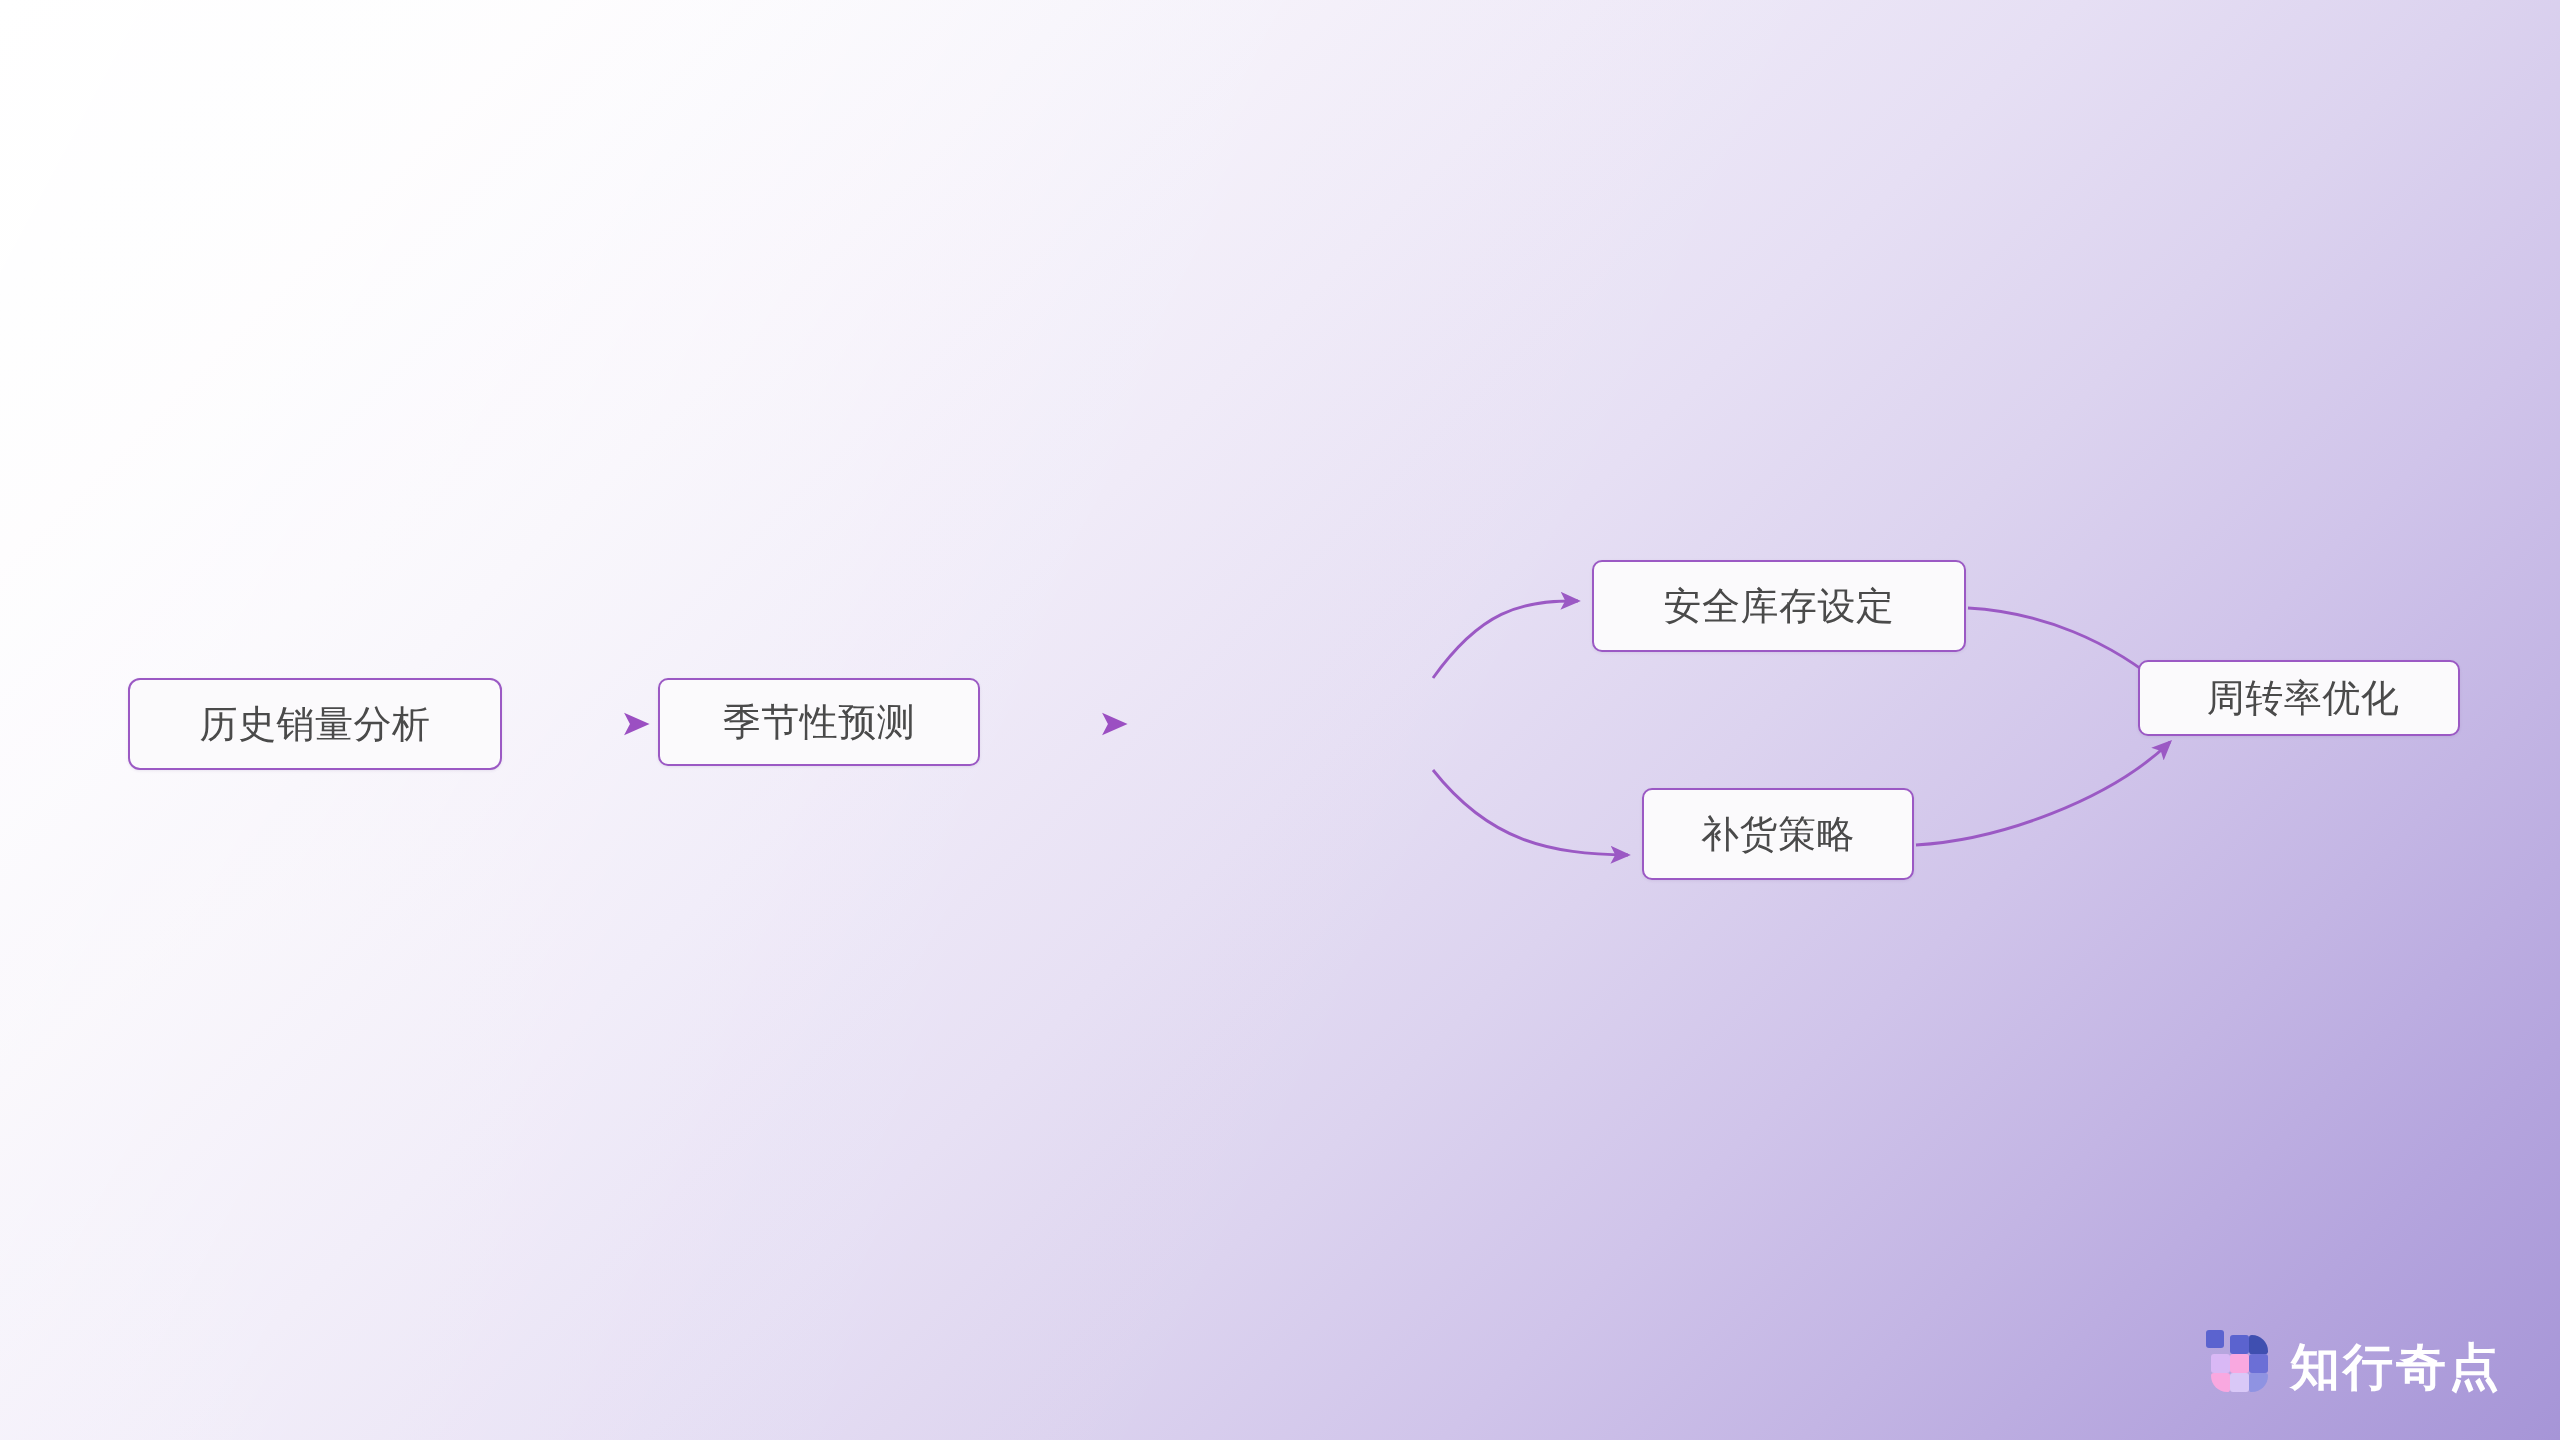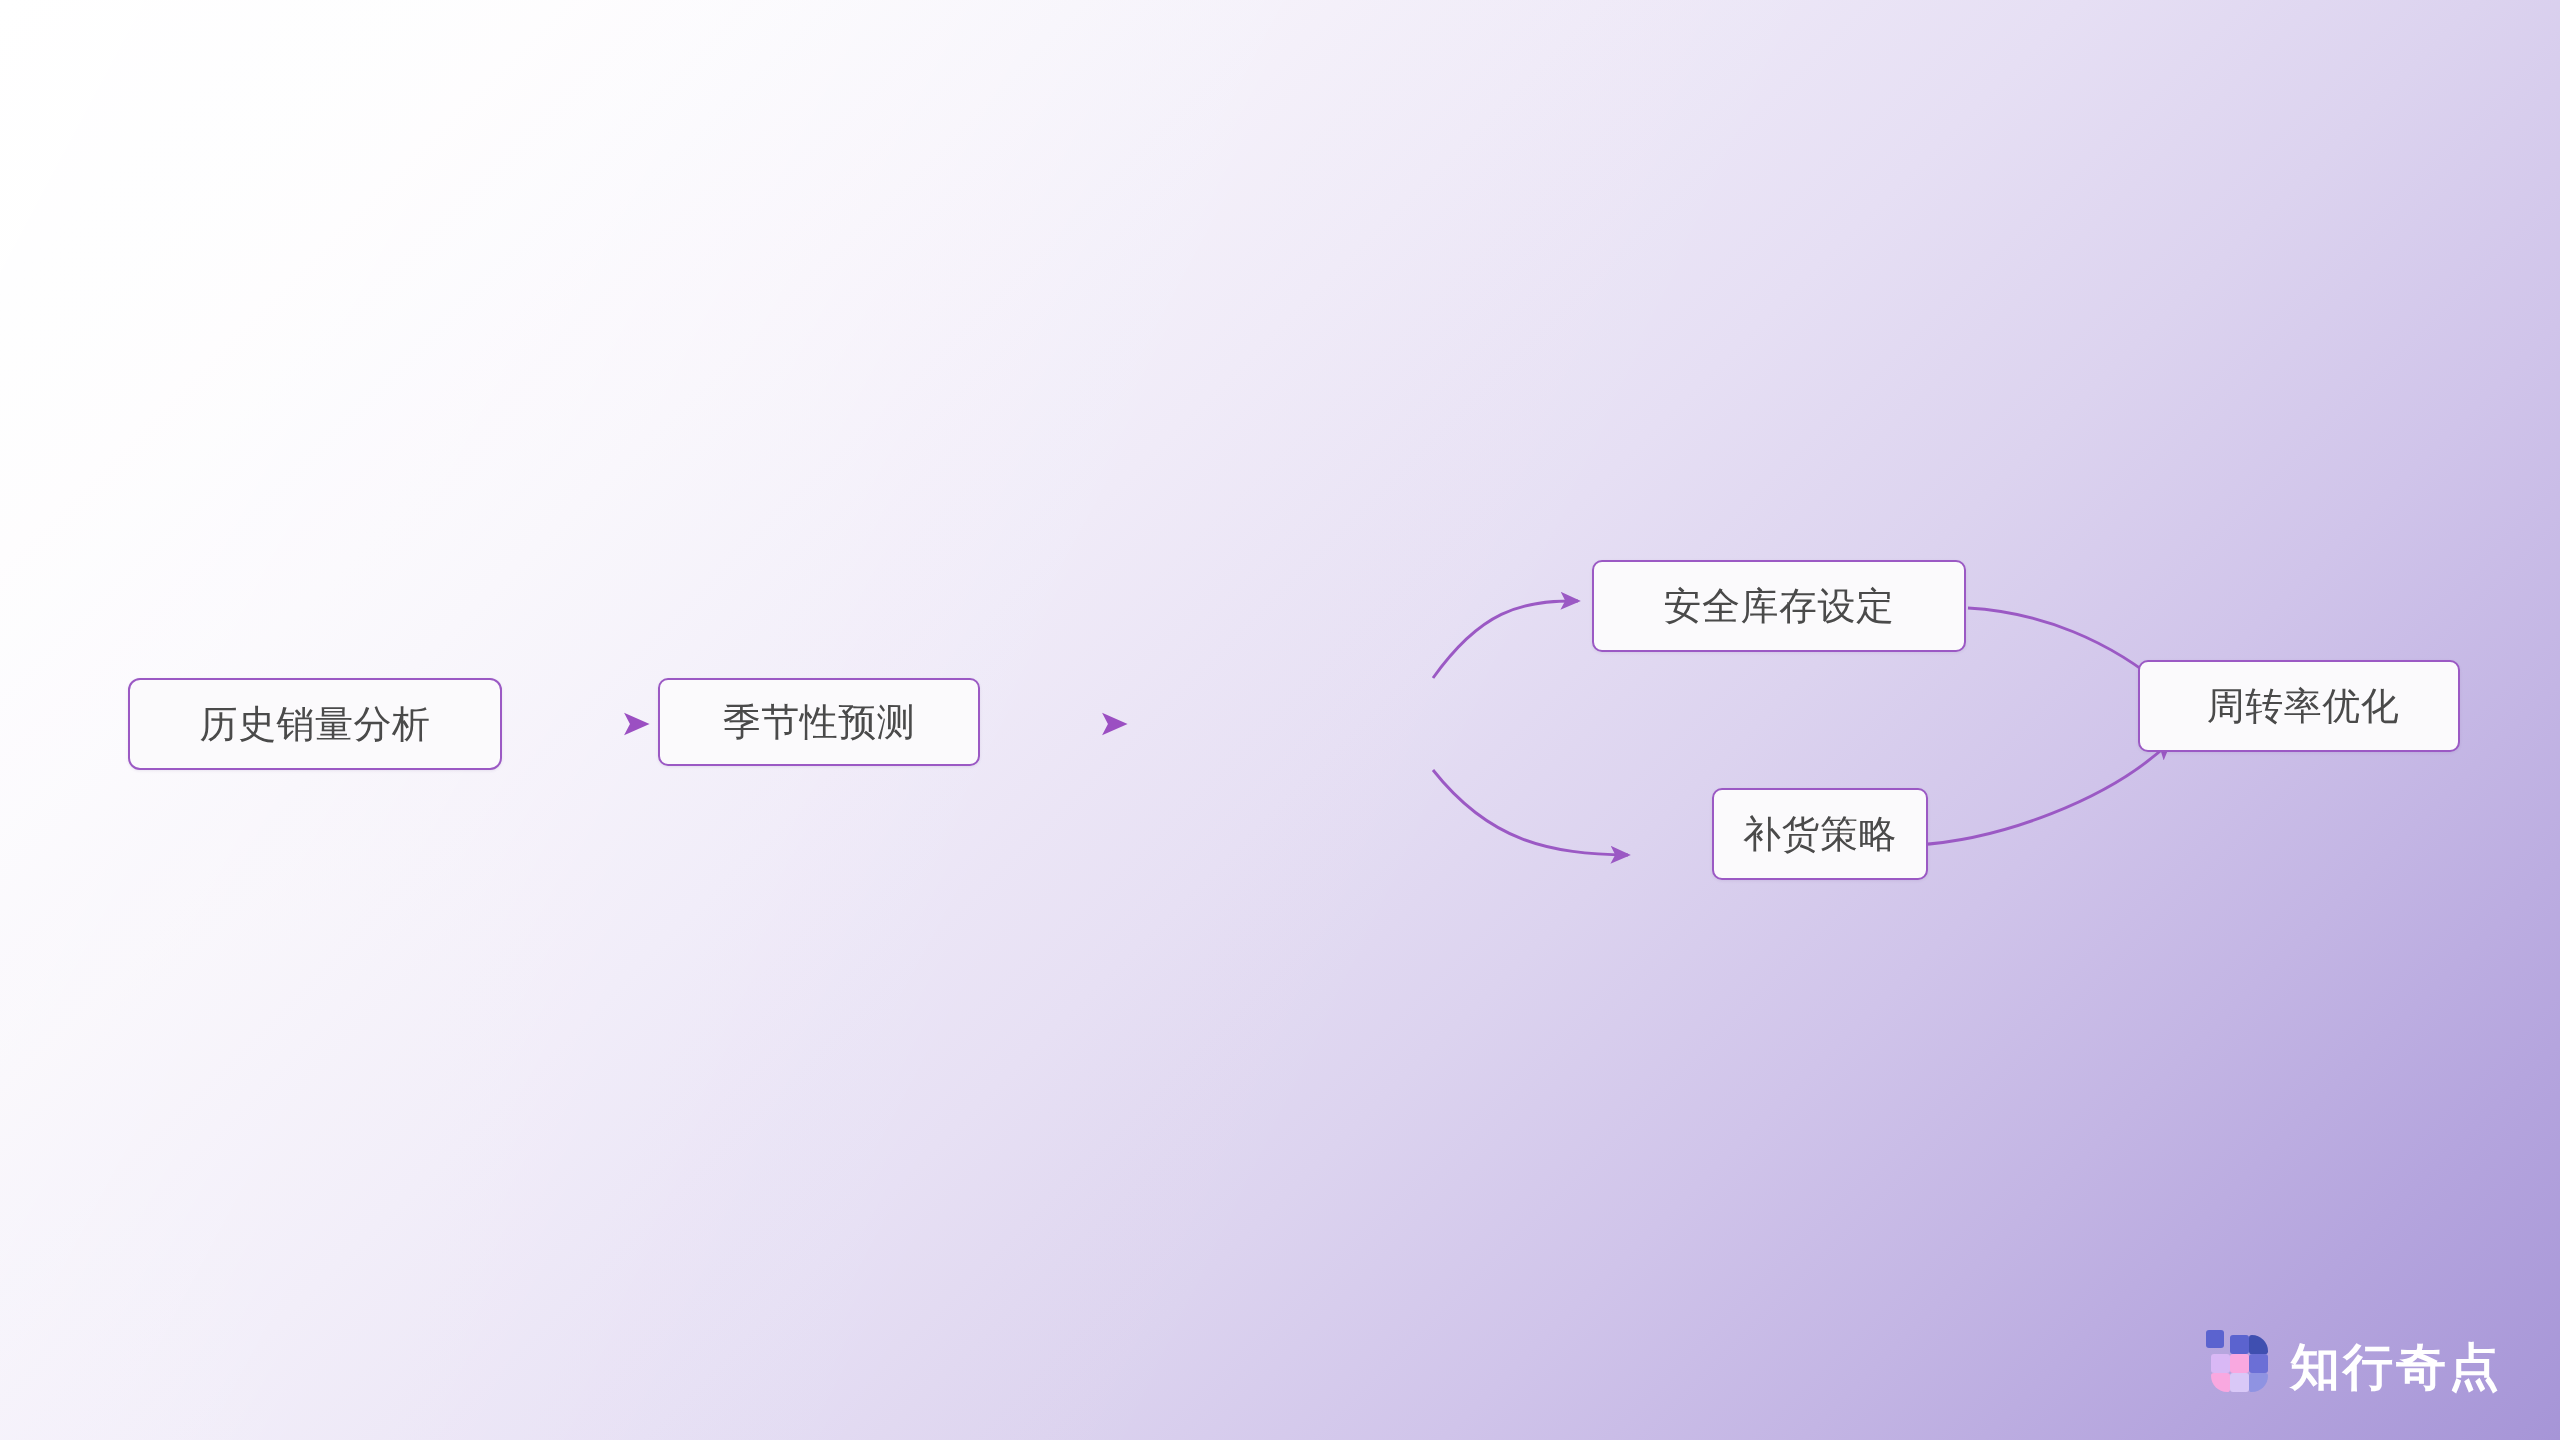--- a/index.html
+++ b/index.html
@@ -144,25 +144,25 @@
 
   <div class="node" style="left:658px; top:678px; width:322px; height:88px;">
     <span class="node-label">季节性预测</span>
   </div>
 
 
   <div class="node" style="left:1592px; top:560px; width:374px; height:92px;">
     <span class="node-label">安全库存设定</span>
   </div>
 
-  <div class="node" style="left:1712px; top:788px; width:216px; height:92px;text-align:center;">
+  <div class="node" style="left:1642px; top:788px; width:272px; height:92px;text-align:center;">
     <span class="node-label">补货策略</span>
   </div>
 
-  <div class="node" style="left:2138px; top:660px; width:322px; height:92px;padding-left:8px;">
+  <div class="node" style="left:2138px; top:660px; width:322px; height:76px;padding-left:8px;">
     <span class="node-label">周转率优化</span>
   </div>
 
   <div id="watermark">
     <div id="wm-mark">
 
       <div class="sq" style="left:0px;  top:0px;  width:18px; height:18px; background:#5b63cf;"></div>
 
       <div class="sq" style="left:24px; top:5px; width:19px; height:19px; background:#5b63cf;"></div>
       <div class="sq" style="left:43px; top:5px; width:19px; height:19px; background:#3f4fb0; border-top-right-radius:17px;"></div>

